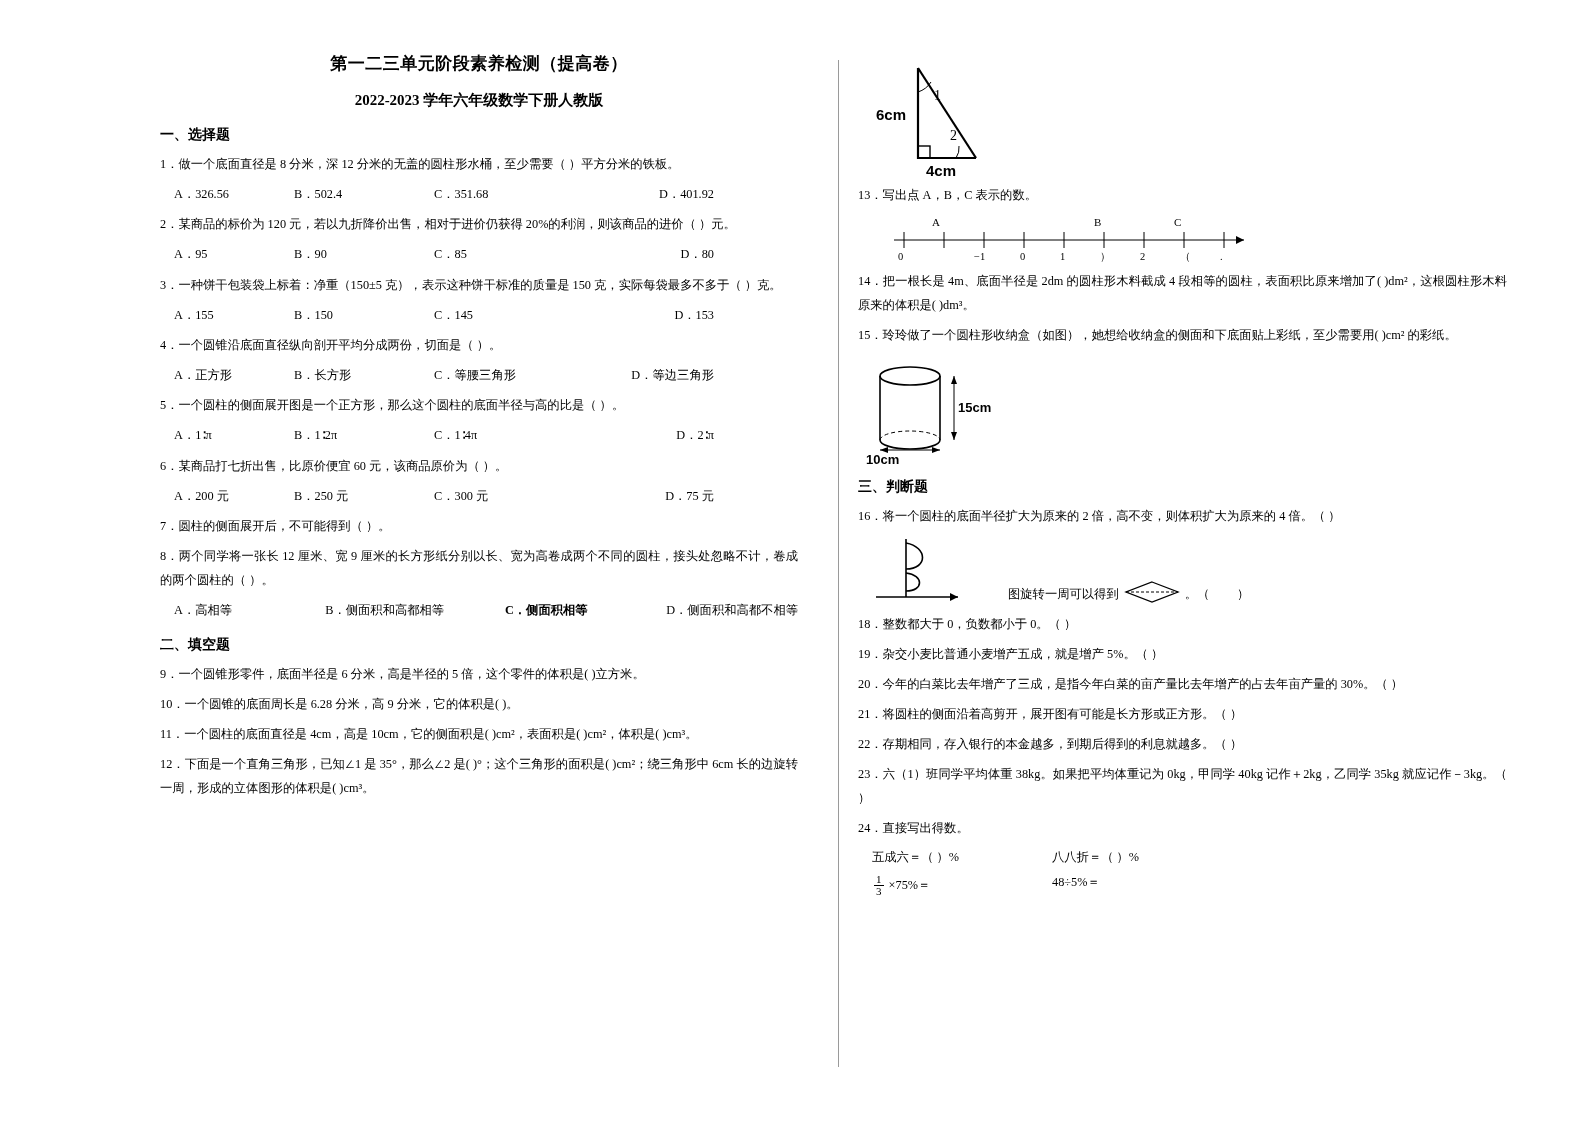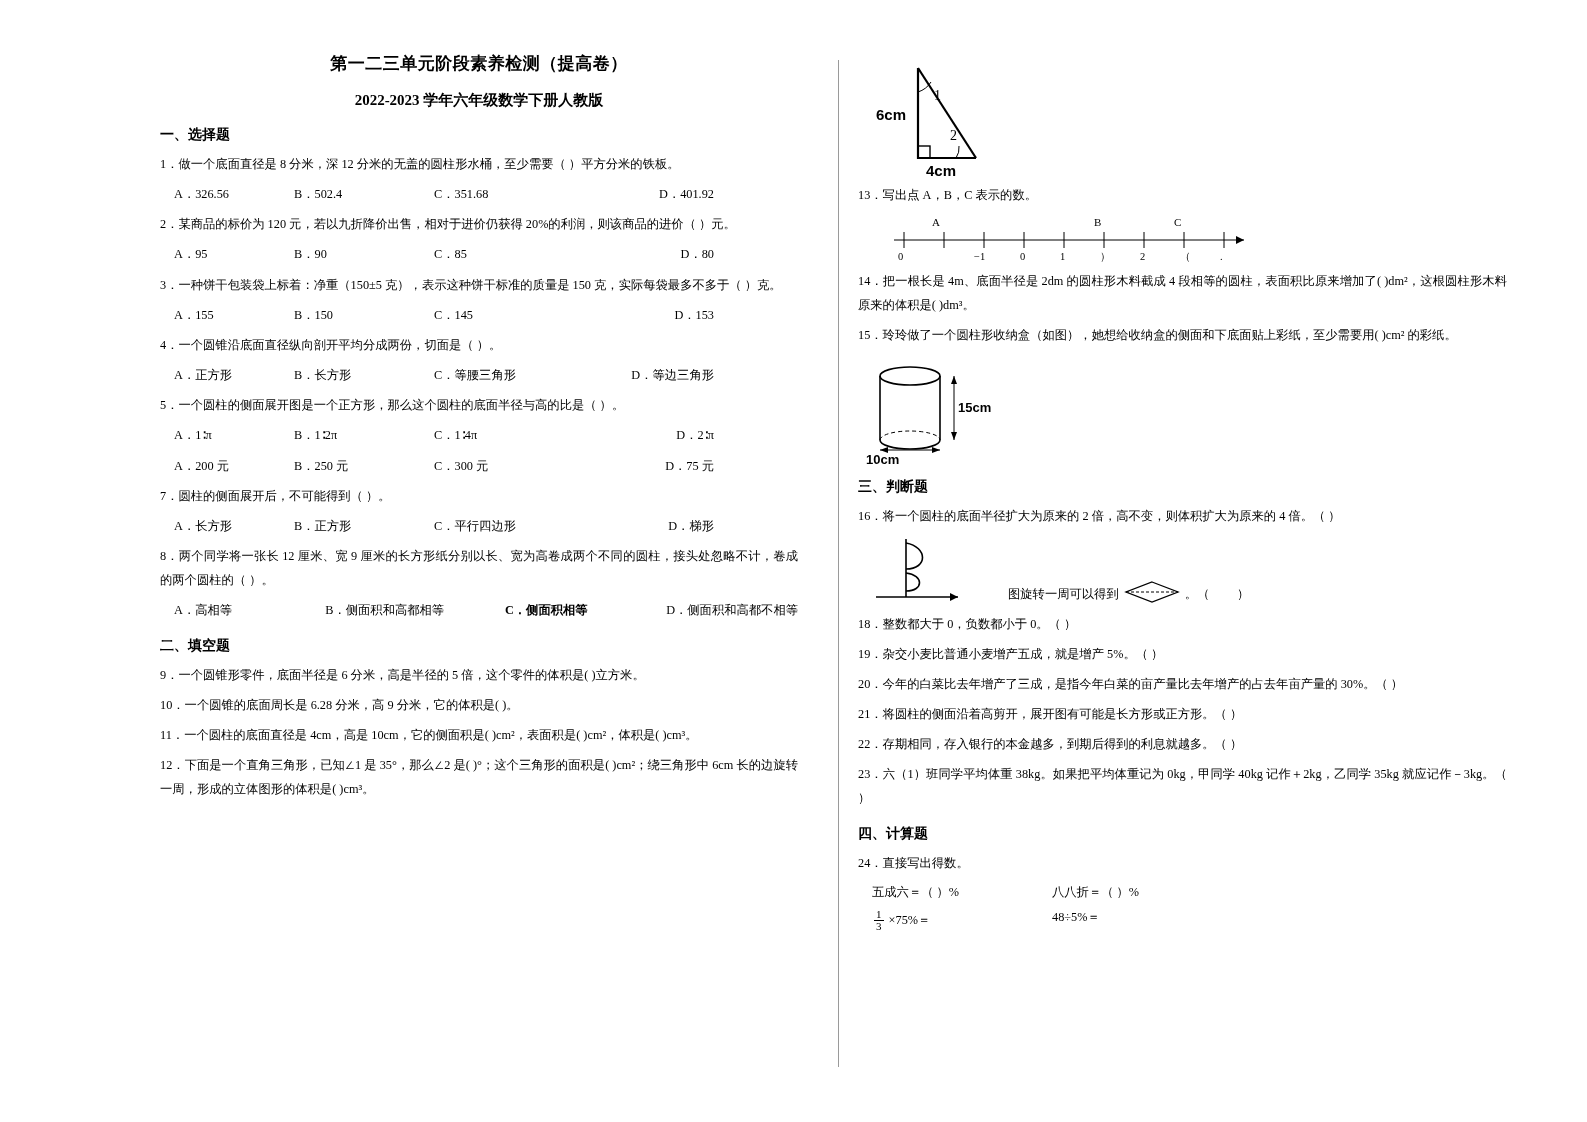--- a/index.html
+++ b/index.html
@@ -153,34 +153,29 @@
     </div>
 
     <div class="q">5．一个圆柱的侧面展开图是一个正方形，那么这个圆柱的底面半径与高的比是（    ）。</div>
     <div class="opts">
       <span class="o1">A．1∶π</span>
       <span class="o2">B．1∶2π</span>
       <span class="o3">C．1∶4π</span>
       <span class="o4">D．2∶π</span>
     </div>
 
+    <div class="q">6．某商品打七折出售，比原价便宜 60 元，该商品原价为（    ）。</div>
     <div class="opts">
       <span class="o1">A．200 元</span>
       <span class="o2">B．250 元</span>
       <span class="o3">C．300 元</span>
       <span class="o4">D．75 元</span>
     </div>
 
     <div class="q">7．圆柱的侧面展开后，不可能得到（    ）。</div>
-    <div class="opts">
-      <span class="o1">A．长方形</span>
-      <span class="o2">B．正方形</span>
-      <span class="o3">C．平行四边形</span>
-      <span class="o4">D．梯形</span>
-    </div>
 
     <div class="q">8．两个同学将一张长 12 厘米、宽 9 厘米的长方形纸分别以长、宽为高卷成两个不同的圆柱，接头处忽略不计，卷成的两个圆柱的（    ）。</div>
     <div class="opts wide">
       <span class="o1">A．高相等</span>
       <span class="o2">B．侧面积和高都相等</span>
       <span class="o3">C．侧面积相等</span>
       <span class="o4">D．侧面积和高都不相等</span>
     </div>
 
     <div class="section-head">二、填空题</div>
@@ -283,21 +278,20 @@
       <span>。（&nbsp;&nbsp;&nbsp;&nbsp;&nbsp;&nbsp;&nbsp;&nbsp;&nbsp;）</span>
     </div>
 
     <div class="q">18．整数都大于 0，负数都小于 0。（          ）</div>
     <div class="q">19．杂交小麦比普通小麦增产五成，就是增产 5%。（          ）</div>
     <div class="q">20．今年的白菜比去年增产了三成，是指今年白菜的亩产量比去年增产的占去年亩产量的 30%。（          ）</div>
     <div class="q">21．将圆柱的侧面沿着高剪开，展开图有可能是长方形或正方形。（          ）</div>
     <div class="q">22．存期相同，存入银行的本金越多，到期后得到的利息就越多。（          ）</div>
     <div class="q">23．六（1）班同学平均体重 38kg。如果把平均体重记为 0kg，甲同学 40kg 记作＋2kg，乙同学 35kg 就应记作－3kg。（          ）</div>
 
-    <div class="section-head">四、计算题</div>
     <div class="q">24．直接写出得数。</div>
 
     <div class="calcrow">
       <span class="c1">五成六＝（    ）%</span>
       <span>八八折＝（    ）%</span>
     </div>
 
     <div class="calcrow">
       <span class="c1">
         <span class="frac">

